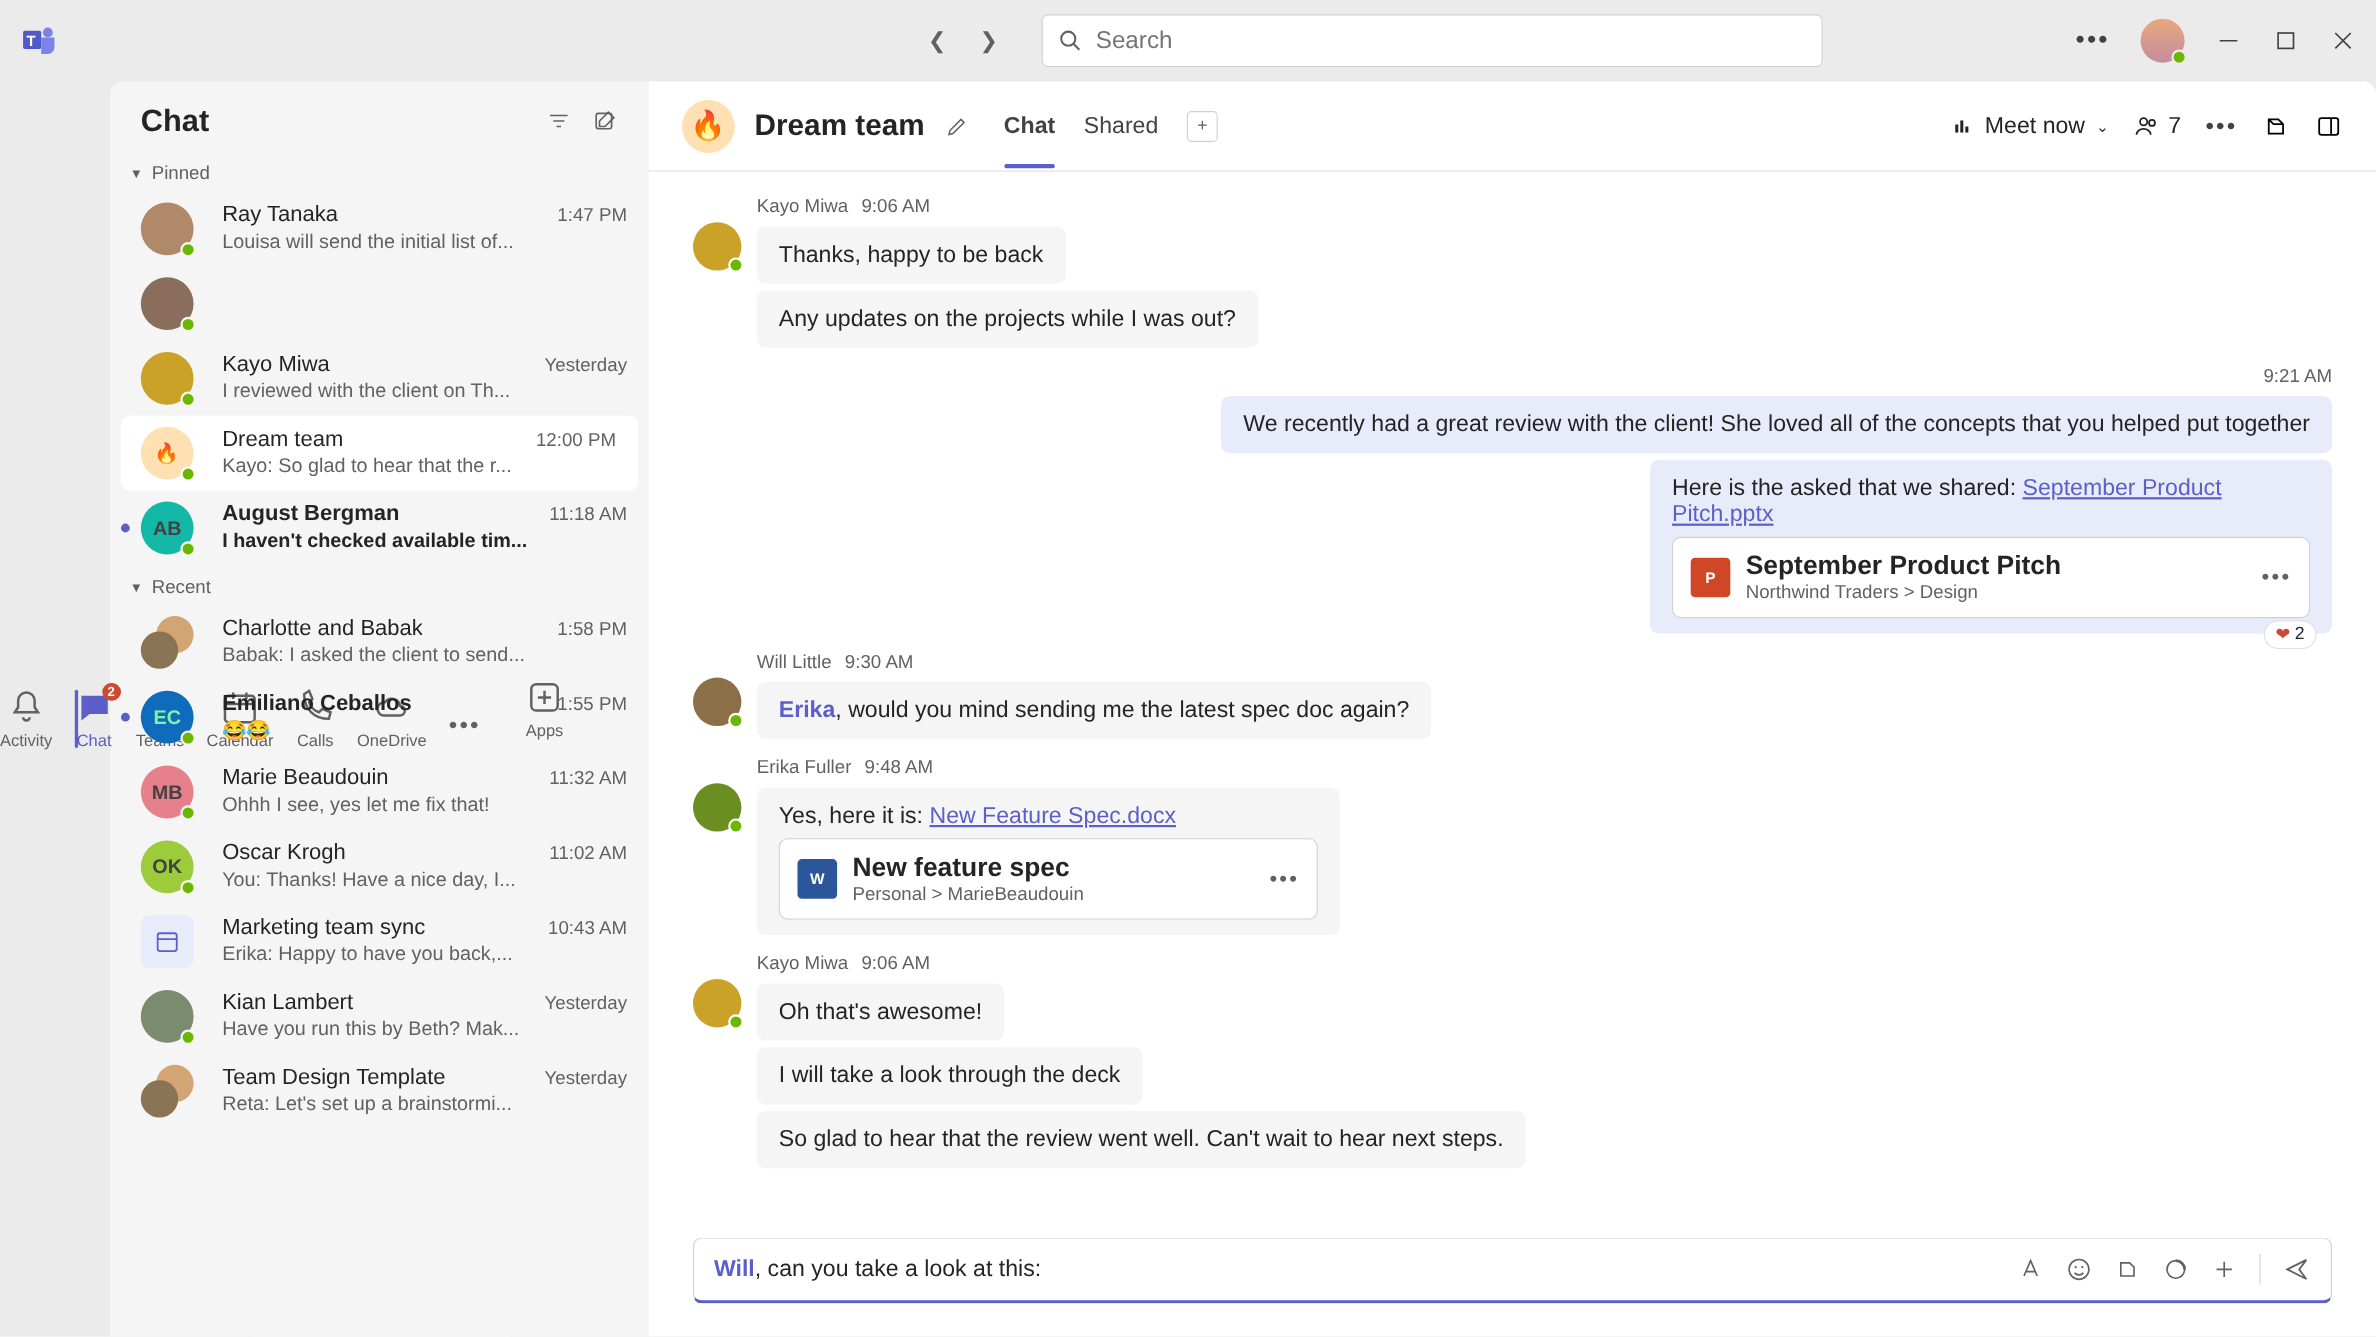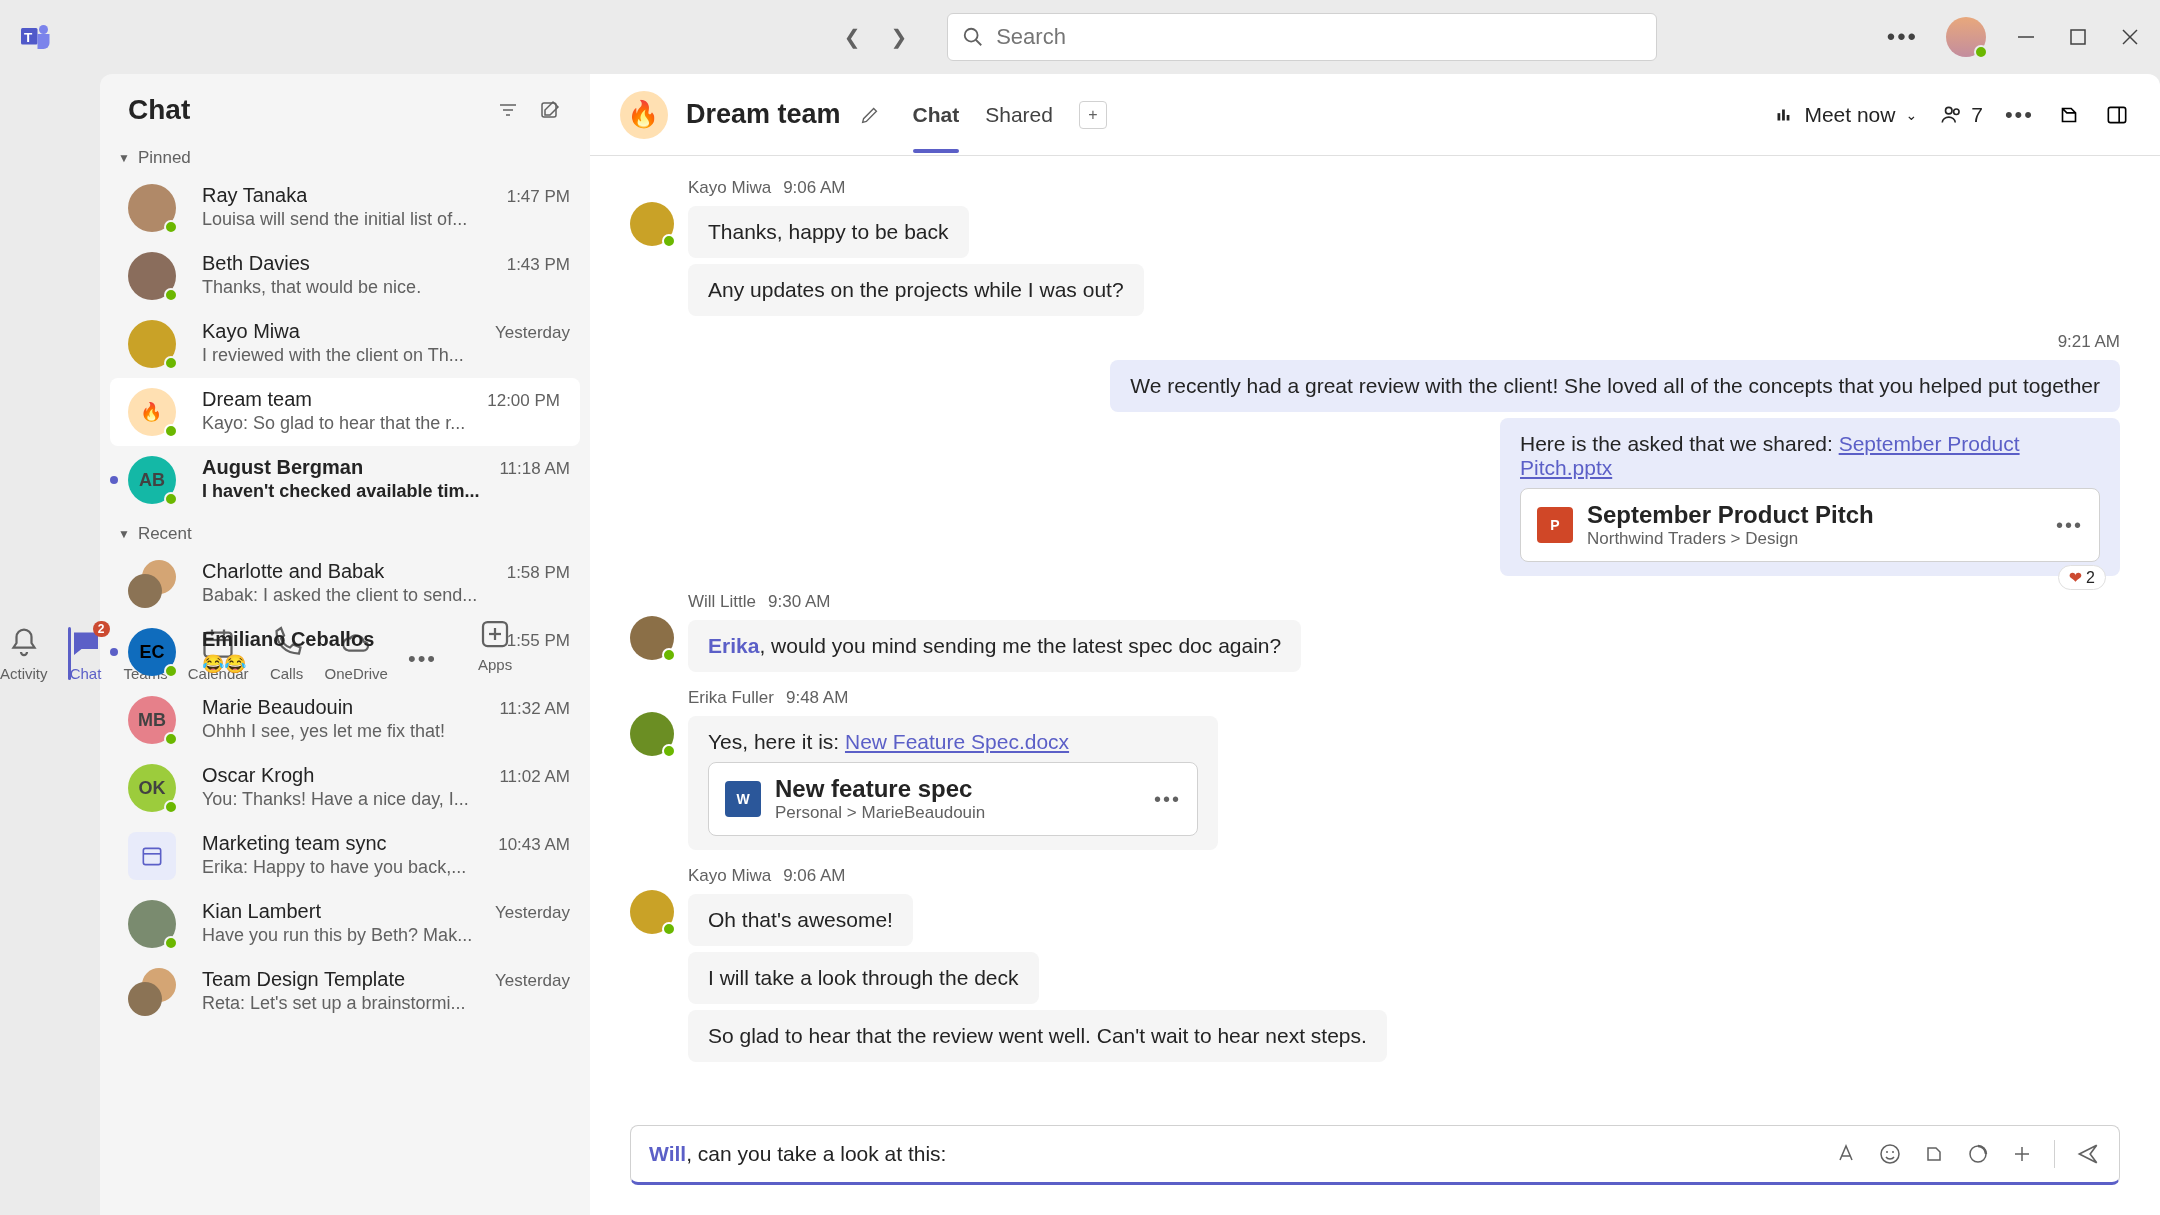--- a/index.html
+++ b/index.html
@@ -263,27 +263,20 @@
               <span class="chat-name">Ray Tanaka</span>
               <span class="chat-time">1:47 PM</span>
             </div>
             <div class="chat-preview">Louisa will send the initial list of...</div>
           </div>
         </div>
         <div class="chat-item">
           <div class="chat-avatar" style="background:#8a6d5c;color:#424242">
             <span class="presence"></span>
           </div>
-          <div class="chat-body">
-            <div class="chat-row1">
-              <span class="chat-name">Beth Davies</span>
-              <span class="chat-time">1:43 PM</span>
-            </div>
-            <div class="chat-preview">Thanks, that would be nice.</div>
-          </div>
         </div>
         <div class="chat-item">
           <div class="chat-avatar" style="background:#c9a227;color:#424242">
             <span class="presence"></span>
           </div>
           <div class="chat-body">
             <div class="chat-row1">
               <span class="chat-name">Kayo Miwa</span>
               <span class="chat-time">Yesterday</span>
             </div>
@@ -326,21 +319,21 @@
           <div class="chat-body">
             <div class="chat-row1">
               <span class="chat-name">Charlotte and Babak</span>
               <span class="chat-time">1:58 PM</span>
             </div>
             <div class="chat-preview">Babak: I asked the client to send...</div>
           </div>
         </div>
         <div class="chat-item unread">
           <span class="unread-dot"></span>
-          <div class="chat-avatar" style="background:#0f6cbd;color:#000000">EC<span class="presence"></span></div>
+          <div class="chat-avatar" style="background:#0f6cbd;color:#86efac">EC<span class="presence"></span></div>
           <div class="chat-body">
             <div class="chat-row1">
               <span class="chat-name">Emiliano Ceballos</span>
               <span class="chat-time">1:55 PM</span>
             </div>
             <div class="chat-preview">😂😂</div>
           </div>
         </div>
         <div class="chat-item">
           <div class="chat-avatar" style="background:#e6808a;color:#424242">MB<span class="presence"></span></div>

